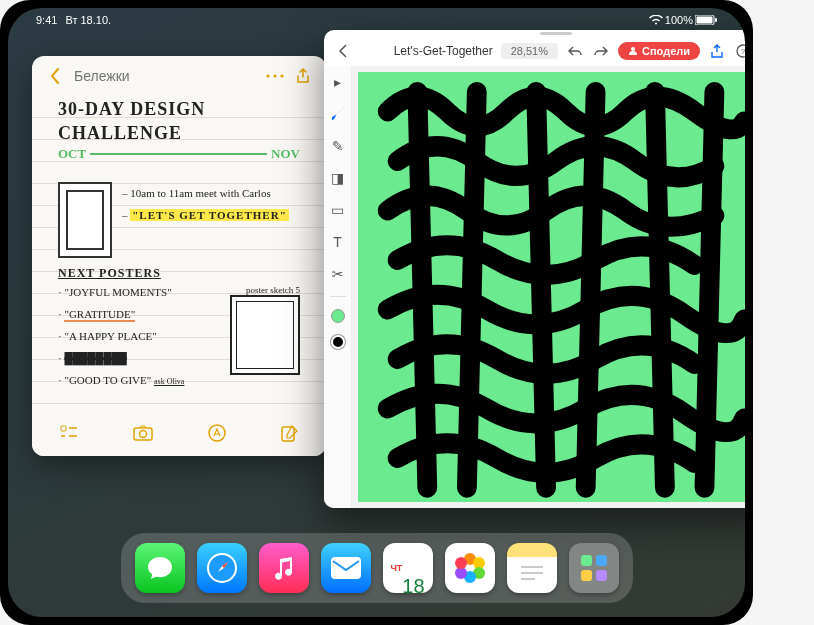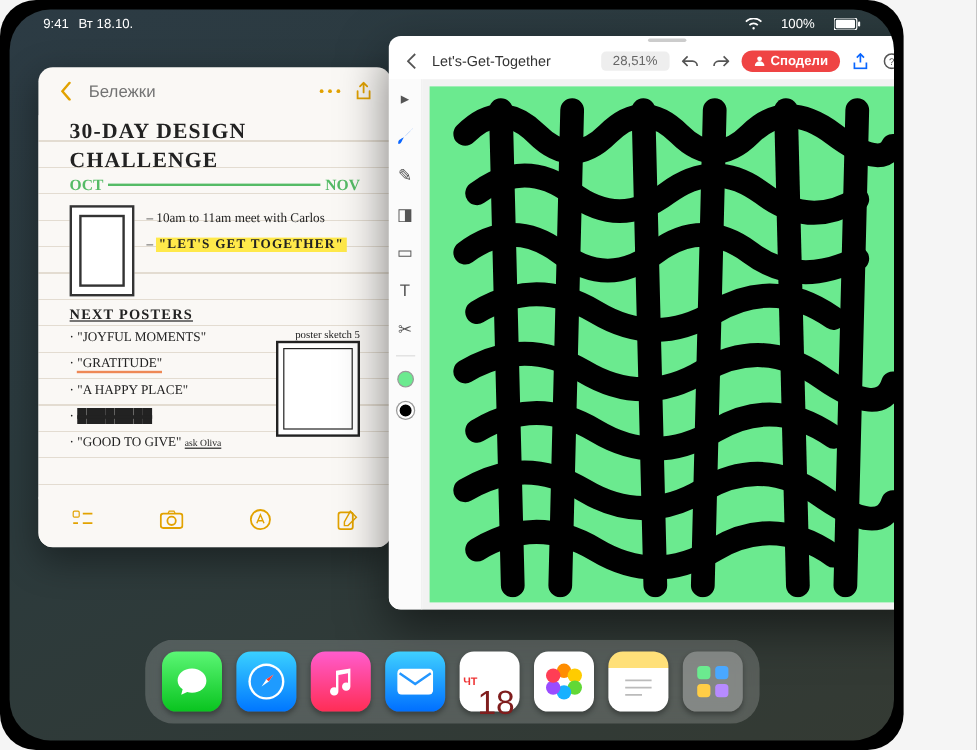--- a/index.html
+++ b/index.html
@@ -32,21 +32,21 @@
     height: 24px;
     display: flex;
     align-items: center;
     justify-content: space-between;
     padding: 0 28px;
     color: #fff;
     font-size: 11px;
     font-weight: 500;
     z-index: 30;
   }
-  .status-bar .right { display: flex; gap: 16px; align-items: center; }
+  .status-bar .right { display: flex; gap: 2px; align-items: center; }
   .status-icon svg { display: block; }
   
   .notes-window {
     position: absolute;
     left: 24px; top: 48px;
     width: 294px; height: 400px;
     background: #faf8f5;
     border-radius: 12px;
     box-shadow: 0 10px 30px rgba(0,0,0,.4);
     overflow: hidden;
@@ -66,21 +66,21 @@
   .notes-body {
     padding: 0 26px 8px 26px;
     background: repeating-linear-gradient(#faf8f5,#faf8f5 21px,#e3dcd1 21px,#e3dcd1 22px);
     height: 320px;
     font-family: "Comic Sans MS","Marker Felt",cursive;
     color: #222;
   }
   .note-title { font-size: 18px; font-weight: 700; letter-spacing: 1px; padding-top: 2px; line-height: 22px;}
   .note-month-row { display: flex; gap: 4px; font-size: 13px; color:#5b6; font-weight: bold; align-items:center; margin-top:2px;}
   .note-month-row .line { flex:1; border-bottom:2px solid #5b6; }
-  .note-row-flex { display:flex; gap:10px; margin-top:9px;}
+  .note-row-flex { display:flex; gap:10px; margin-top:20px;}
   .sketch-box { width:54px; height:76px; border:2px solid #333; background:#fff; flex-shrink:0; position:relative;}
   .sketch-box::after{content:"";position:absolute;top:6px;left:6px;right:6px;bottom:6px;border:2px solid #333;}
   .note-lines { font-size:11px; line-height:22px; }
   .note-lines .hl-yellow { background:#ffe94a; font-weight:bold; letter-spacing:1px; padding:0 2px;}
   .note-section { font-weight:bold; font-size:12px; text-decoration:underline; margin-top:8px; letter-spacing:1px;}
   .note-list { font-size:11px; line-height:22px; float:left; width:150px;}
   .note-list .pink-und { border-bottom:2px solid #e85; }
   .note-list .scratch { text-decoration:line-through; text-decoration-thickness:3px;}
   .poster-sketch { float:right; width:70px; margin-top:4px;}
   .poster-sketch .cap { font-size:9px; text-align:right; }
@@ -146,21 +146,21 @@
     width:50px;height:50px;border-radius:12px;
     display:flex;align-items:center;justify-content:center;
     font-size:22px;font-weight:600;color:#fff;
     box-shadow:0 2px 4px rgba(0,0,0,.3);
   }
   .ai-messages{background:linear-gradient(#5bf675,#09c41f);}
   .ai-safari{background:linear-gradient(#3ad0ff,#0076ff);}
   .ai-music{background:linear-gradient(#ff5ccd,#ff2d55);}
   .ai-mail{background:linear-gradient(#3fd0ff,#006fff);}
   .ai-cal{background:#fff;color:#e33;flex-direction:row;font-size:9px;line-height:1;}
-  .ai-cal .dnum{font-size:28px;color:#7f1d1d;font-weight:400;margin-top:36px;}
+  .ai-cal .dnum{font-size:20px;color:#15803d;font-weight:400;margin-top:36px;}
   .ai-photos{background:#fff;}
   .ai-notes{background:linear-gradient(#ffe079 0 28%,#fff 28%);}
   .ai-folder{background:rgba(200,200,200,.4);}
   .photos-flower{width:30px;height:30px;position:relative;}
   .photos-flower span{position:absolute;width:12px;height:12px;border-radius:50%;}
 </style>
 </head>
 <body>
 
 <div class="device-frame">
@@ -264,21 +264,21 @@
   <div class="draw-window">
     <div class="draw-grabber">
           <span></span>
         </div>
     <div class="draw-toolbar">
       <span class="ticon">
             <svg width="8" height="14" viewBox="0 0 8 14">
               <path d="M7 1L1 7l6 6" stroke="#555" stroke-width="1.5" fill="none"></path>
             </svg>
           </span>
-      <span class="flex" style="text-align:left;">Let's-Get-Together</span>
+      <span class="flex" style="text-align:right;">Let's-Get-Together</span>
       <span class="zoom-pill">28,51%</span>
       <span class="ticon">
             <svg width="14" height="12" viewBox="0 0 14 12">
               <path d="M5 2L1 6l4 4M1 6h8a4 4 0 014 4" stroke="#555" fill="none" stroke-width="1.4"></path>
             </svg>
           </span>
       <span class="ticon">
             <svg width="14" height="12" viewBox="0 0 14 12">
               <path d="M9 2l4 4-4 4M13 6H5a4 4 0 00-4 4" stroke="#555" fill="none" stroke-width="1.4"></path>
             </svg>

